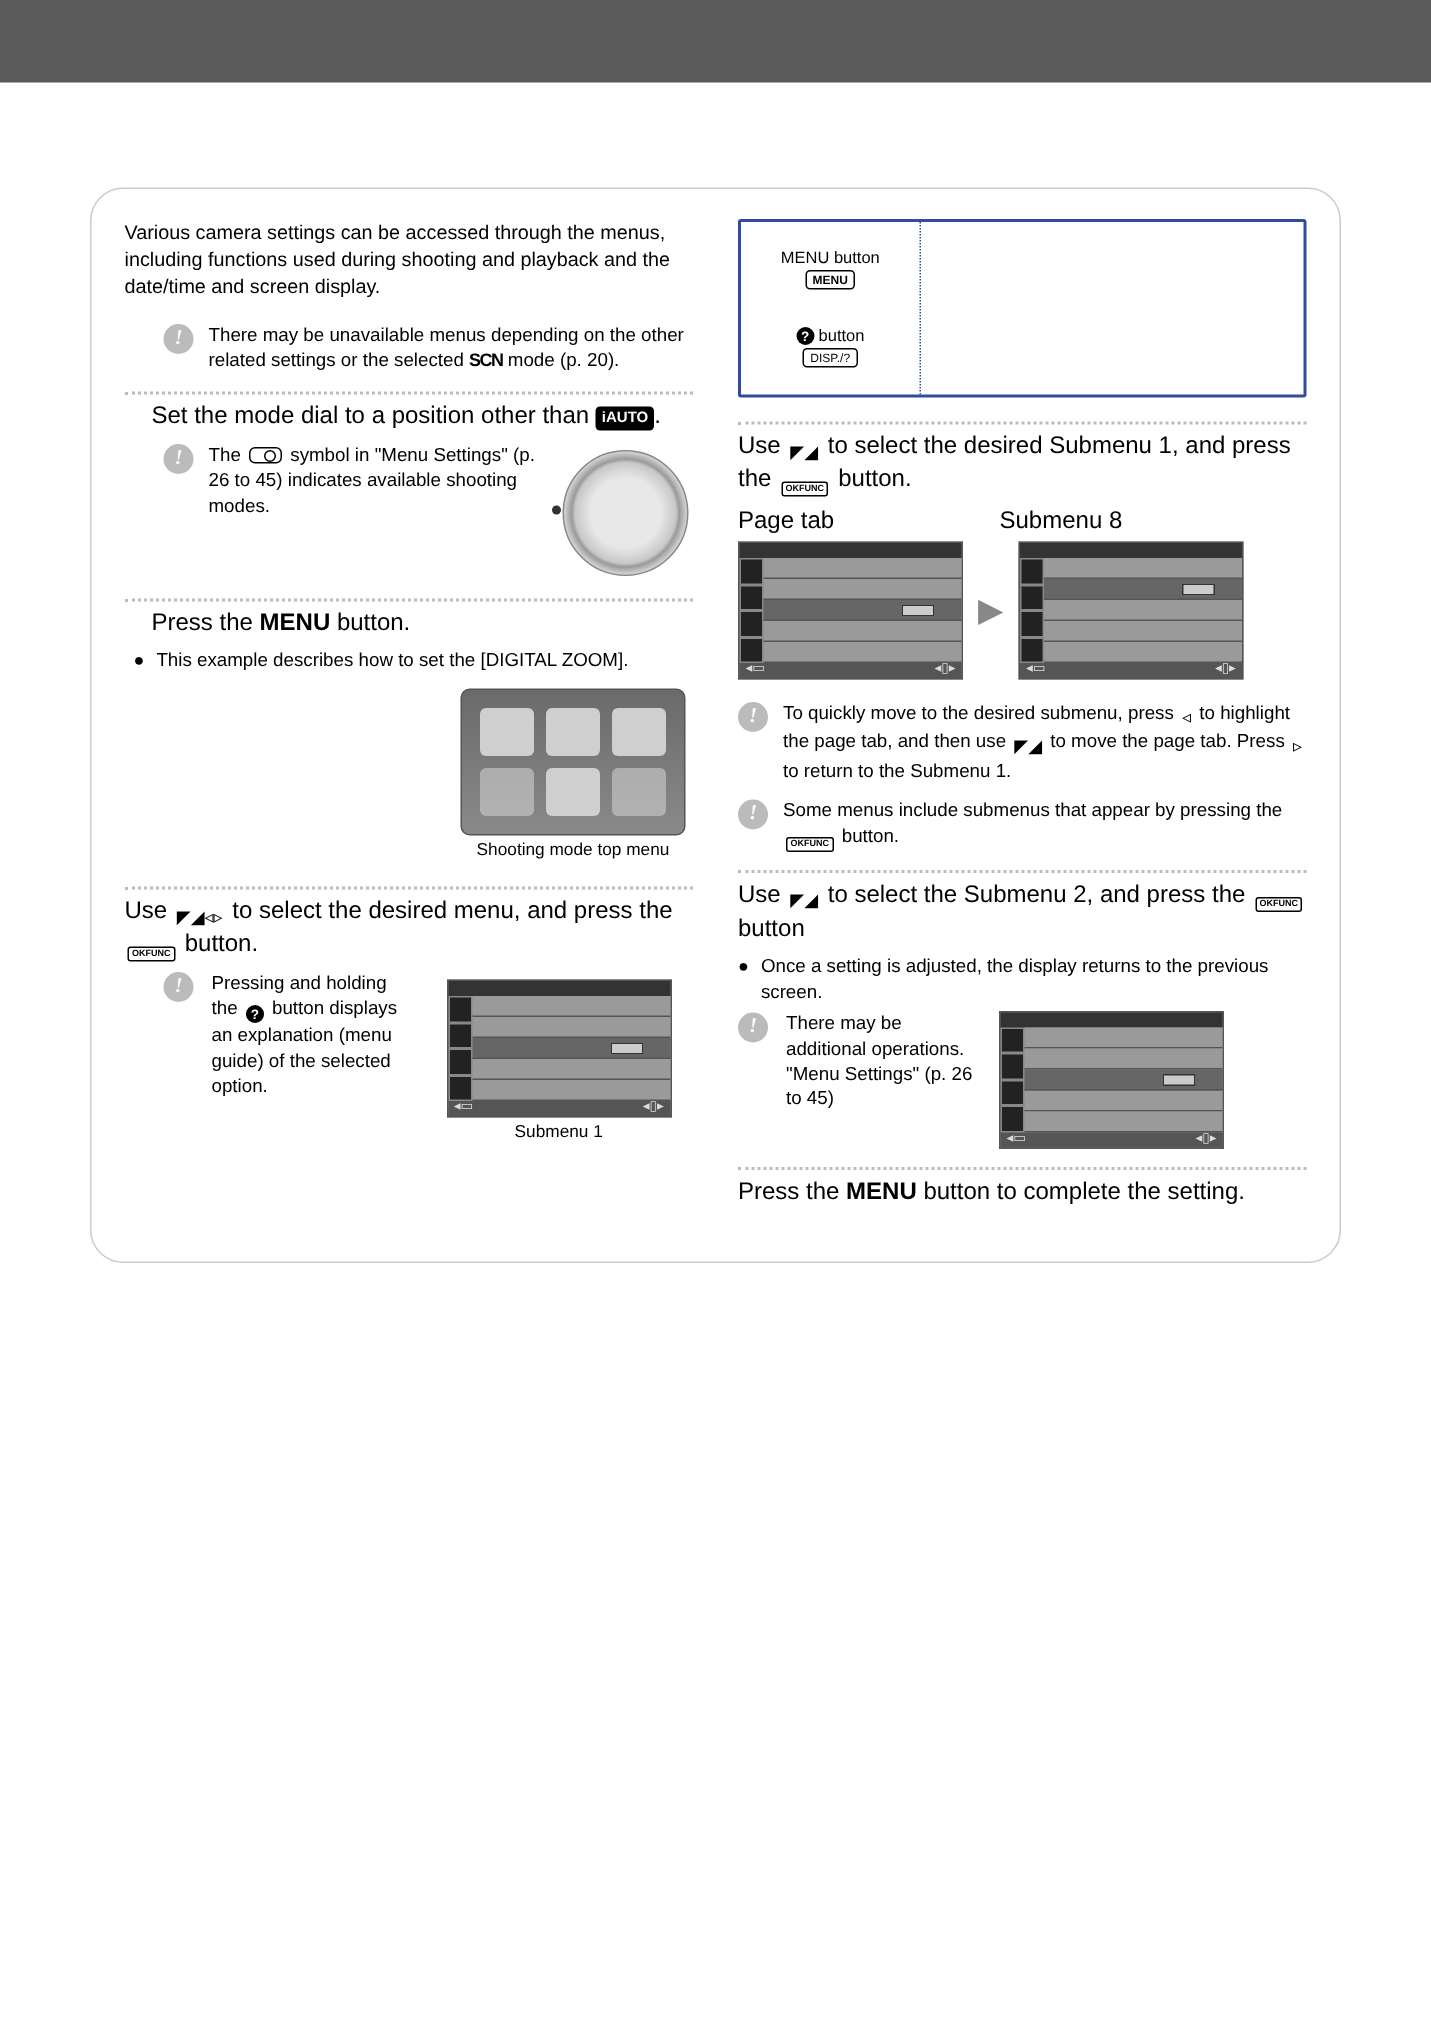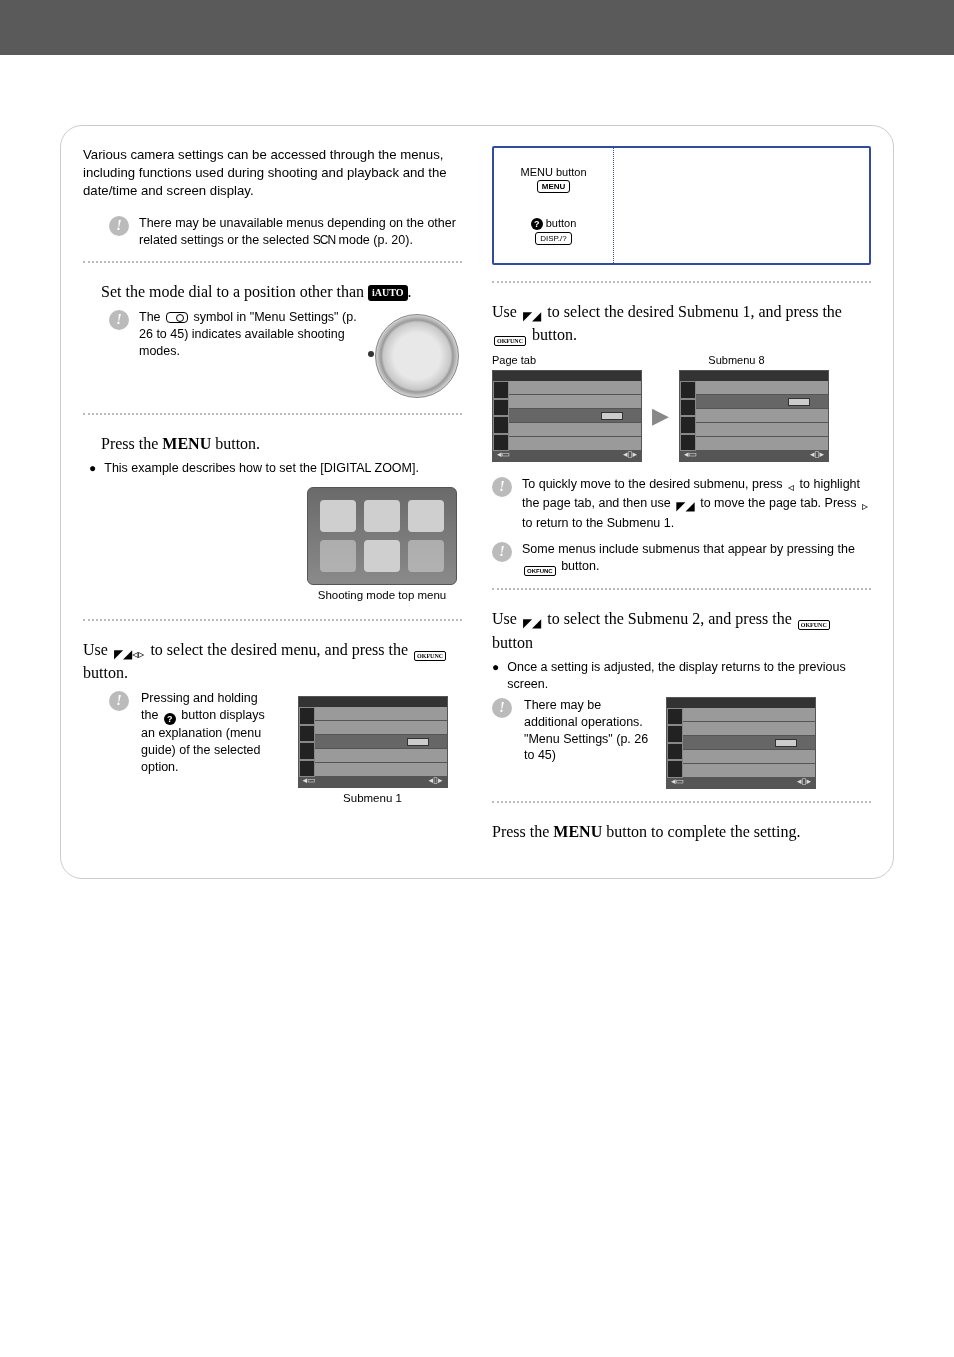--- a/index.html
+++ b/index.html
@@ -73,22 +73,21 @@
     margin-top: 1px;
   }
   .note-text {
     flex: 1;
     font-size: 12.5px;
     line-height: 1.35;
   }
   .step-title {
     font-size: 16px;
     line-height: 1.35;
-    margin: 18px 0 6px 18px;
-    font-family: Liberation Serif, serif;
+    margin: 4px 0 6px 18px;
   }
   .step-title .bold { font-weight: 700; }
   .dotted {
     border: none;
     border-top: 2px dotted #bbb;
     margin: 12px 0 4px 0;
   }
   .bullet-row {
     display: flex;
     gap: 8px;
@@ -308,43 +307,42 @@
     align-items: center;
     gap: 10px;
     margin: 4px 0;
   }
   .two-fig-row .arrow-big {
     font-size: 22px;
     color: #888;
   }
   .labels-row {
     display: flex;
-    font-size: 11px;
+    font-size: 16px;
     margin: 8px 0 2px 0;
-    gap: 42px;
   }
   .labels-row span:first-child { flex:0 0 46%; }
   .inline-icon {
     display: inline-block;
     vertical-align: -3px;
     margin: 0 2px;
   }
   .pill-auto {
     display:inline-block;
     border-radius:3px;
     background:#000;
     color:#fff;
     font-size:10px;
     font-weight:700;
     padding:1px 4px;
     vertical-align: 1px;
   }
   .scn-icon {
     display:inline-block;
-    font-weight:400;
+    font-weight:700;
     font-family: Arial Black, Arial;
     font-size:12px;
     letter-spacing:-1px;
   }
   .nav-sym {
     display:inline-block;
     font-size:12px;
   }
   .cam-icon {
     display:inline-block;

